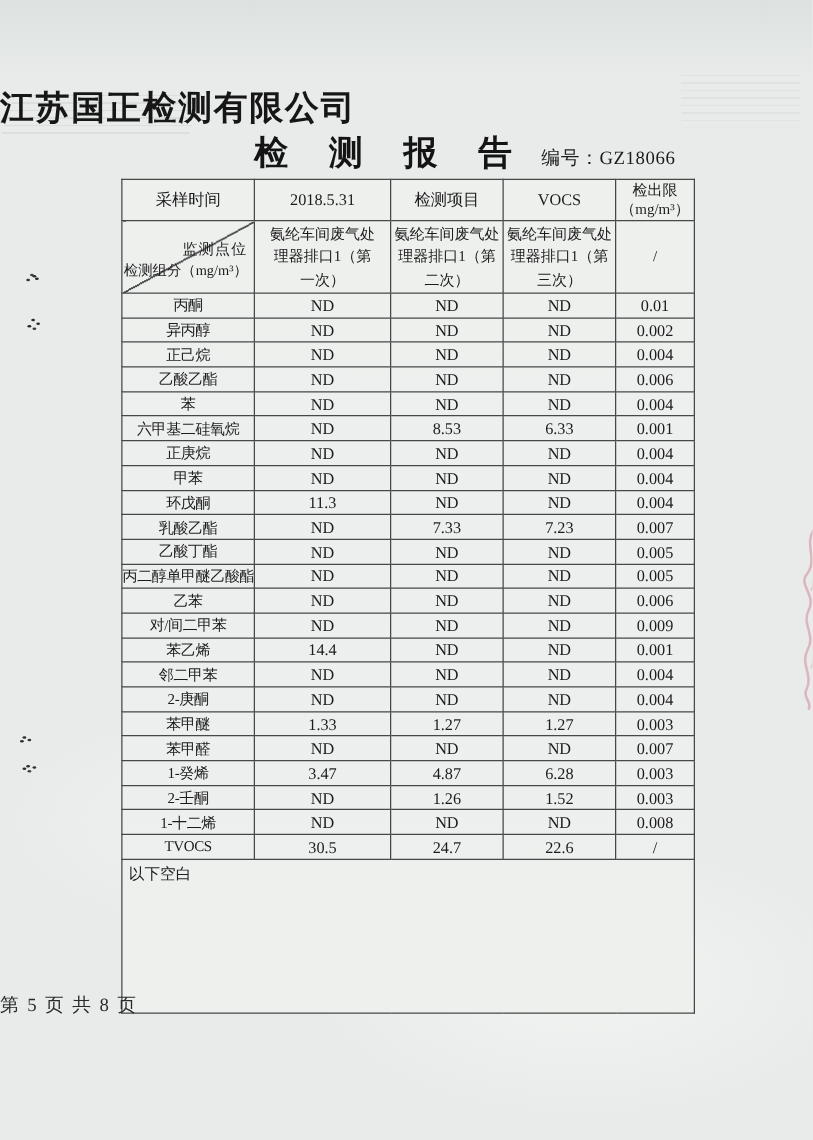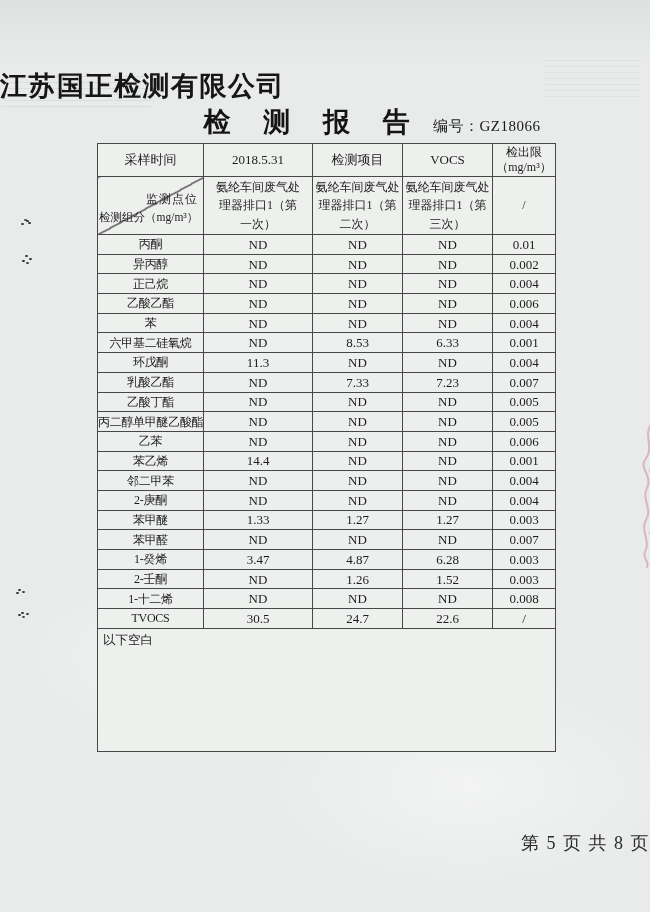--- a/index.html
+++ b/index.html
@@ -74,22 +74,22 @@
   .corner-top{position:absolute;top:13px;right:5px;font-size:12px;letter-spacing:1px;white-space:nowrap;}
   .corner-bottom{position:absolute;bottom:7px;left:1px;font-size:11.5px;white-space:nowrap;}
   tbody.data-rows tr{height:19.7px;margin-top:23px;}
   tbody.data-rows td{font-size:13px;line-height:1;}
   tbody.data-rows td.name-cell{font-size:12px;letter-spacing:-0.3px;white-space:nowrap;overflow:hidden;}
   tr.blank-row td{
     height:116px;text-align:left;vertical-align:top;
     padding:3px 5px;font-size:12.5px;
   }
   .page-footer{
-    position:absolute;left:0;top:831px;width:100%;
-    text-align:right;font-size:18px;letter-spacing:1.5px;color:#2a2a2a;
+    position:absolute;left:0;top:795px;width:100%;
+    text-align:left;font-size:15px;letter-spacing:1.5px;color:#2a2a2a;
   }
 </style>
 </head>
 <body>
 
 <div class="page">
 
   <div class="streak tl"></div>
   <div class="streak tr"></div>
   <div class="speck s1"></div>
@@ -178,20 +178,34 @@
           <td>0.004</td>
         </tr>
         <tr>
           <td class="name-cell">六甲基二硅氧烷</td>
           <td>ND</td>
           <td>8.53</td>
           <td>6.33</td>
           <td>0.001</td>
         </tr>
         <tr>
+          <td class="name-cell">正庚烷</td>
+          <td>ND</td>
+          <td>ND</td>
+          <td>ND</td>
+          <td>0.004</td>
+        </tr>
+        <tr>
+          <td class="name-cell">甲苯</td>
+          <td>ND</td>
+          <td>ND</td>
+          <td>ND</td>
+          <td>0.004</td>
+        </tr>
+        <tr>
           <td class="name-cell">环戊酮</td>
           <td>11.3</td>
           <td>ND</td>
           <td>ND</td>
           <td>0.004</td>
         </tr>
         <tr>
           <td class="name-cell">乳酸乙酯</td>
           <td>ND</td>
           <td>7.33</td>
@@ -211,20 +225,27 @@
           <td>ND</td>
           <td>ND</td>
           <td>0.005</td>
         </tr>
         <tr>
           <td class="name-cell">乙苯</td>
           <td>ND</td>
           <td>ND</td>
           <td>ND</td>
           <td>0.006</td>
+        </tr>
+        <tr>
+          <td class="name-cell">对/间二甲苯</td>
+          <td>ND</td>
+          <td>ND</td>
+          <td>ND</td>
+          <td>0.009</td>
         </tr>
         <tr>
           <td class="name-cell">苯乙烯</td>
           <td>14.4</td>
           <td>ND</td>
           <td>ND</td>
           <td>0.001</td>
         </tr>
         <tr>
           <td class="name-cell">邻二甲苯</td>

